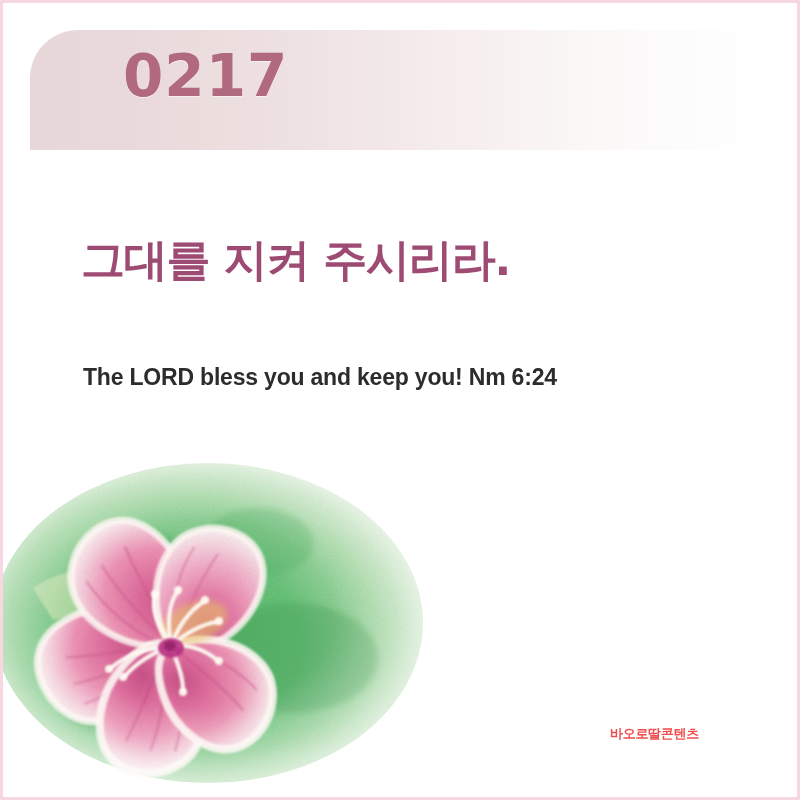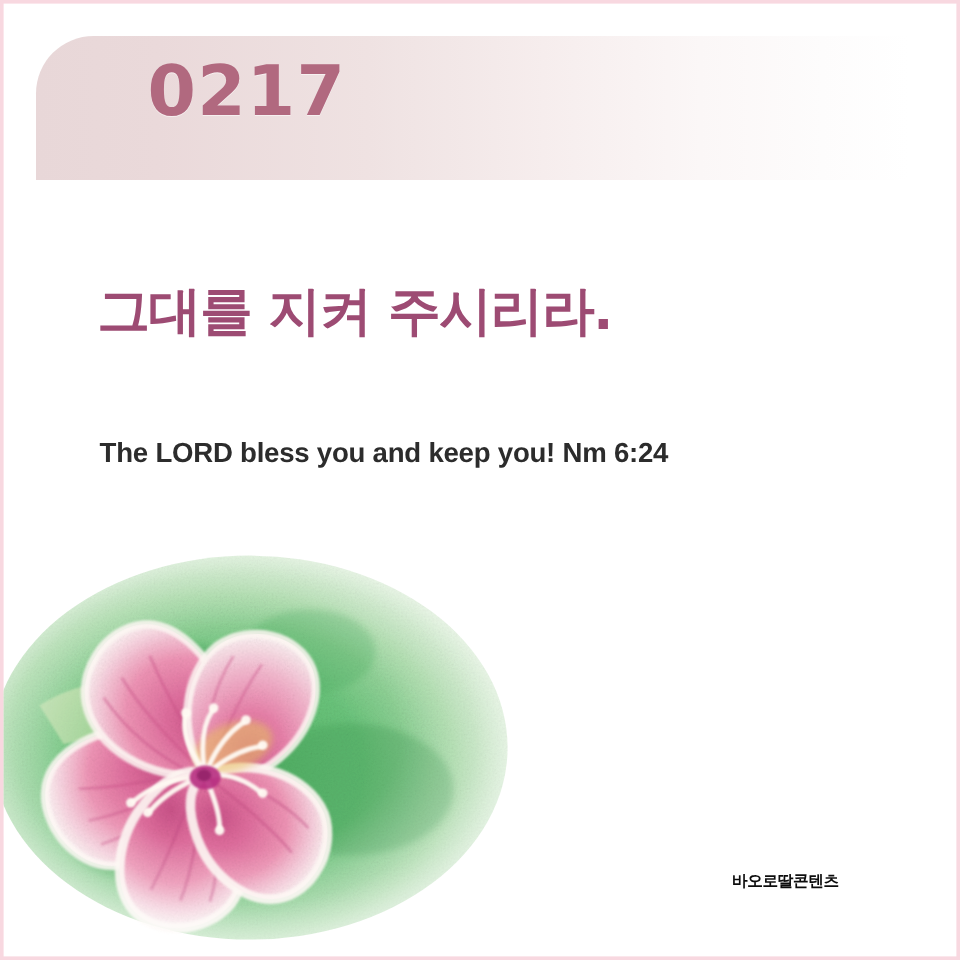--- a/index.html
+++ b/index.html
@@ -109,21 +109,21 @@
 
   
   #watermark {
     position: absolute;
     left: 607px;
     top: 722px;
     font-family: "DejaVu Sans", "Liberation Sans", sans-serif;
     font-size: 13px;
     font-weight: bold;
     letter-spacing: -0.3px;
-    color: #000000;
+    color: #ef4444;
     opacity: 0.95;
   }
 </style>
 </head>
 <body>
 
 <div id="card">
 
   <div id="header-banner">
     <div id="header-number">0217</div>

